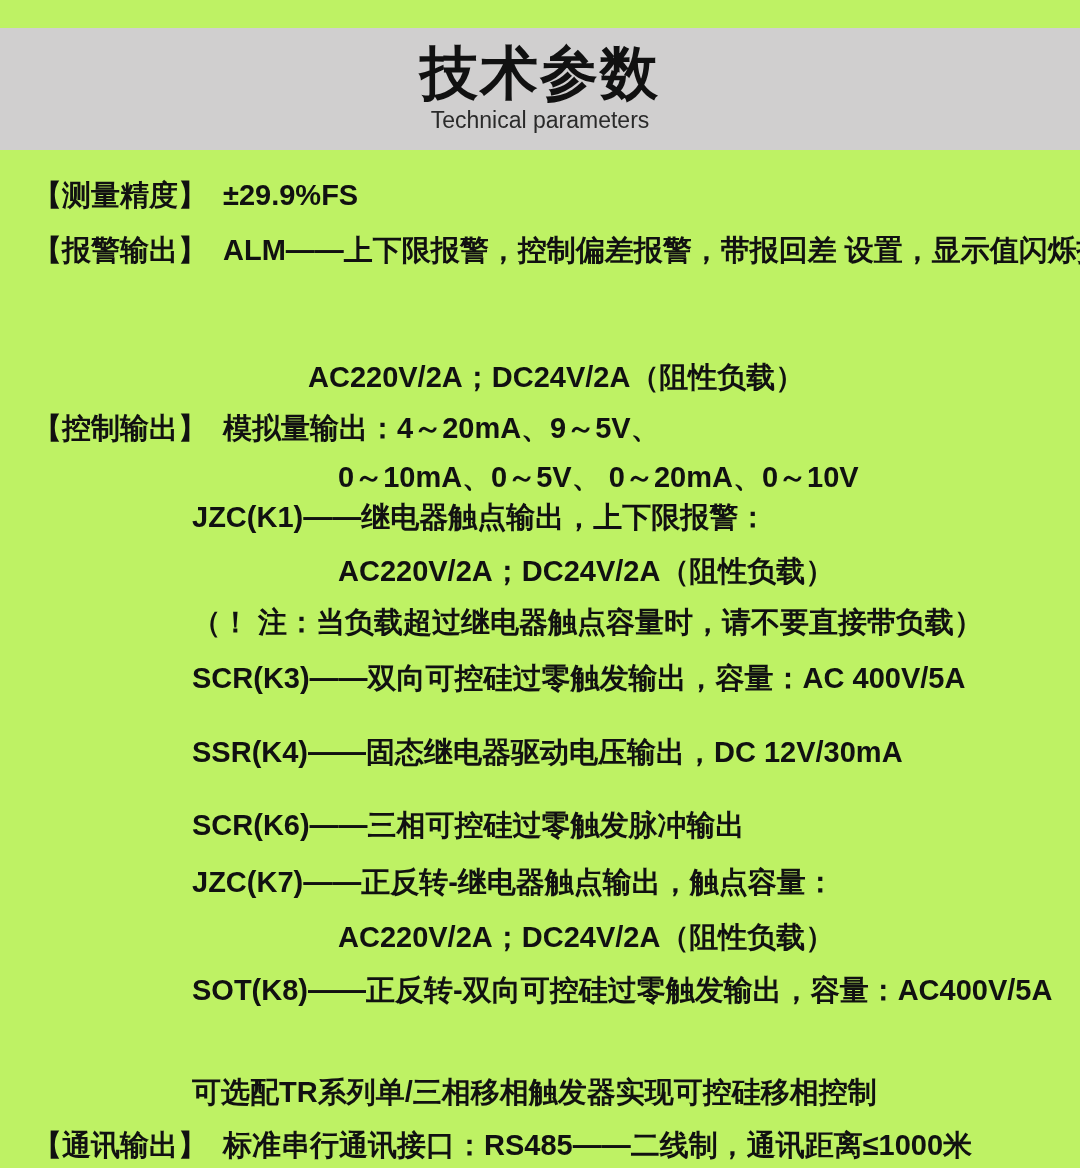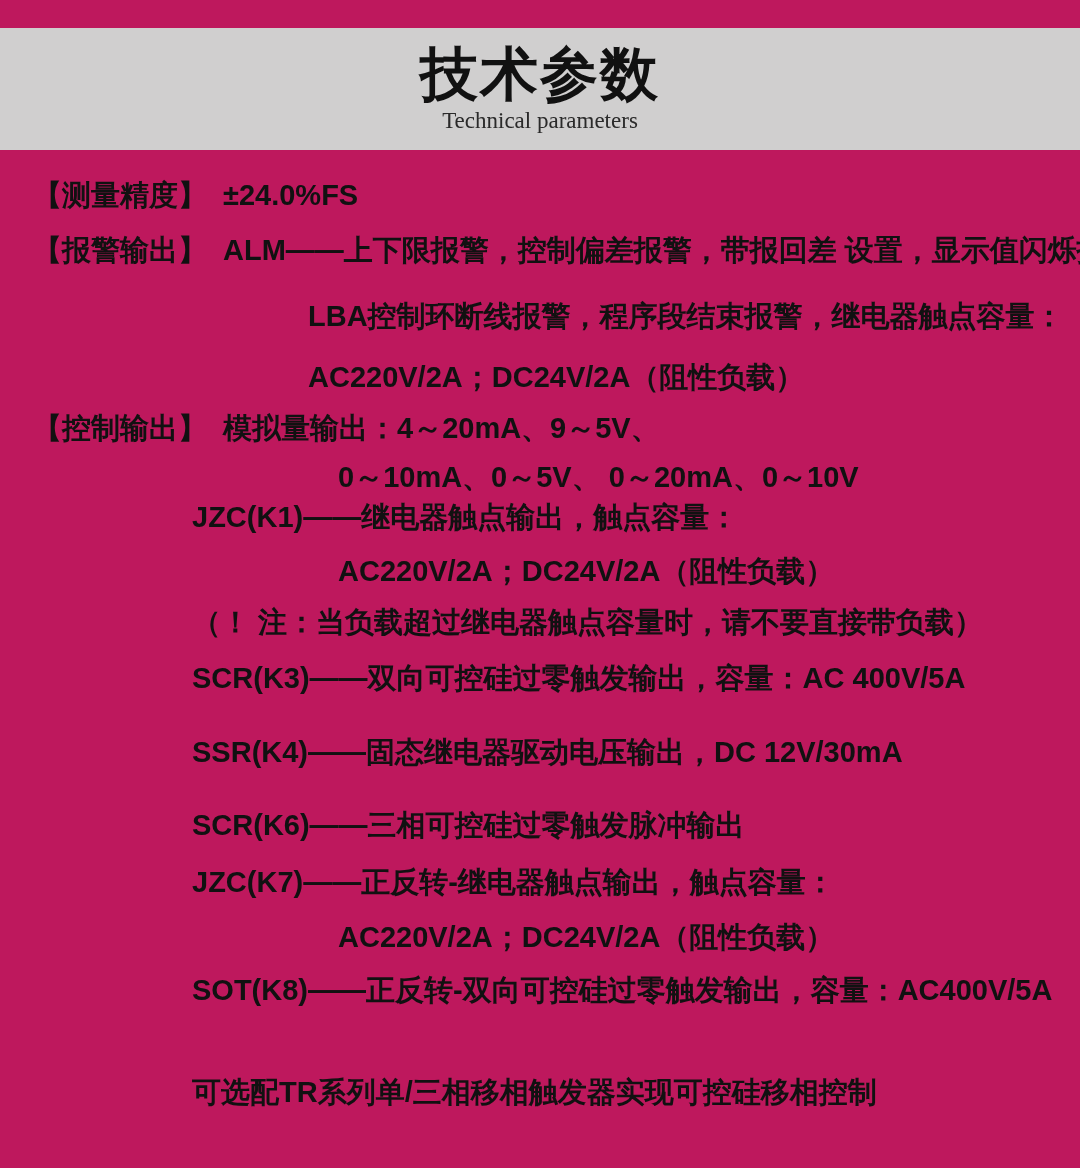--- a/index.html
+++ b/index.html
@@ -8,21 +8,21 @@
     height: 1168px;
     background: #ffffff;
     font-family: "Liberation Sans", "DejaVu Sans", sans-serif;
     color: #111111;
   }
   .page {
     position: relative;
     width: 1080px;
     height: 1168px;
     overflow: hidden;
-    background: #be185d;
+    background: #bef264;
   }
   .banner {
     position: absolute;
     left: 0; top: 28px;
     width: 1080px; height: 122px;
     background: #d0cfcf;
     display: flex;
     flex-direction: column;
     align-items: center;
     justify-content: center;
@@ -33,21 +33,20 @@
     line-height: 1.0;
     color: #111111;
     letter-spacing: 2px;
   }
   .banner .subtitle {
     margin-top: 5px;
     font-size: 23px;
     font-weight: 400;
     color: #2a2a2a;
     letter-spacing: 0px;
-    font-family: Liberation Serif, serif;
   }
   .row {
     position: absolute;
     white-space: nowrap;
     font-size: 29px;
     line-height: 34px;
     font-weight: 700;
     color: #111111;
   }
   .r-label  { left: 33px; }
@@ -64,45 +63,42 @@
 <body style="color: rgb(17, 17, 17);">
 
 <div class="page">
 
   <div class="banner" style="background: rgb(208, 207, 207);">
     <div class="title">技术参数</div>
     <div class="subtitle">Technical parameters</div>
   </div>
 
   <div class="row r-label" style="top:178px">
-    <span class="lbl">【测量精度】</span><span>±24.0%FS</span>
+    <span class="lbl">【测量精度】</span><span>±29.9%FS</span>
   </div>
 
   <div class="row r-label" style="top:233px">
     <span class="lbl">【报警输出】</span><span>ALM——上下限报警，控制偏差报警，带报回差 设置，显示值闪烁报警，</span>
   </div>
 
-  <div class="row r-deep" style="top:299px">
-    <span>LBA控制环断线报警，程序段结束报警，继电器触点容量：</span>
-  </div>
 
   <div class="row r-deep" style="top:360px">
     <span>AC220V/2A；DC24V/2A（阻性负载）</span>
   </div>
 
   <div class="row r-label" style="top:411px">
     <span class="lbl">【控制输出】</span><span>模拟量输出：4～20mA、9～5V、</span>
   </div>
 
   <div class="row r-deeper" style="top:460px">
     <span>0～10mA、0～5V、 0～20mA、0～10V</span>
   </div>
 
   <div class="row r-content" style="top:500px">
-    <span>JZC(K1)——继电器触点输出，触点容量：</span>
+    <span>JZC(K1)——继电器触点输出，上下限报警：</span>
   </div>
 
   <div class="row r-deeper" style="top:554px">
     <span>AC220V/2A；DC24V/2A（阻性负载）</span>
   </div>
 
   <div class="row r-content" style="top:605px">
     <span>（！ 注：当负载超过继电器触点容量时，请不要直接带负载）</span>
   </div>
 
@@ -129,14 +125,17 @@
 
   <div class="row r-content" style="top:973px">
     <span>SOT(K8)——正反转-双向可控硅过零触发输出，容量：AC400V/5A</span>
   </div>
 
 
   <div class="row r-content" style="top:1075px">
     <span>可选配TR系列单/三相移相触发器实现可控硅移相控制</span>
   </div>
 
+  <div class="row r-label" style="top:1128px">
+    <span class="lbl">【通讯输出】</span><span>标准串行通讯接口：RS485——二线制，通讯距离≤1000米</span>
+  </div>
 
 </div>
 
 </body></html>

